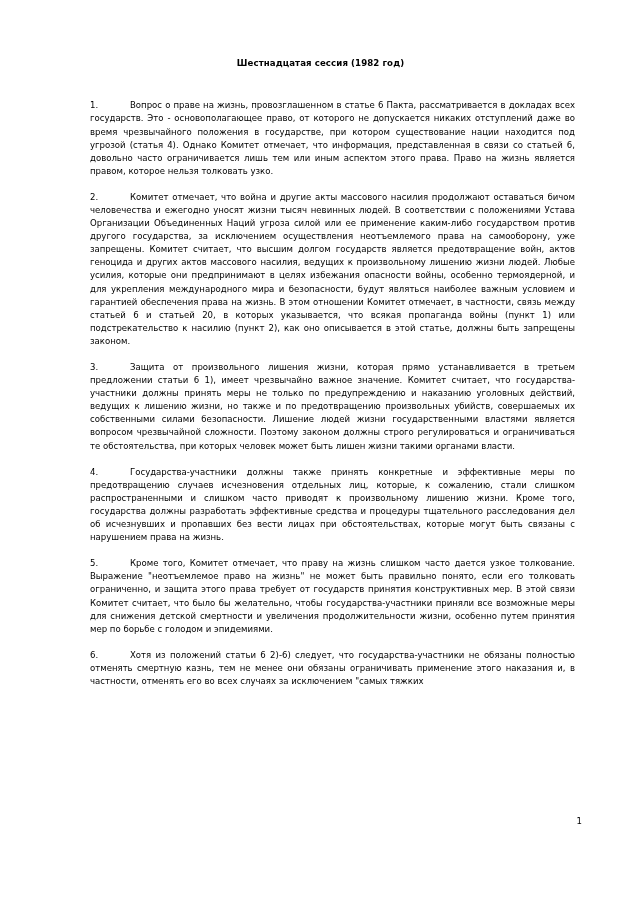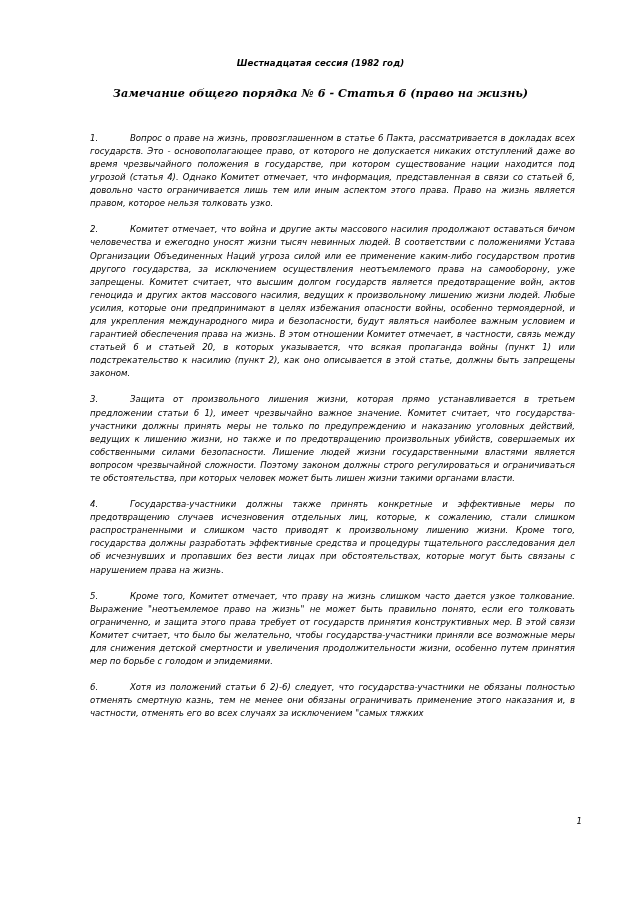--- a/index.html
+++ b/index.html
@@ -9,21 +9,20 @@
     background: #ffffff;
   }
   .page {
     position: relative;
     width: 640px;
     height: 905px;
     background: #ffffff;
     margin: 0 auto;
     overflow: hidden;
     box-sizing: border-box;
-    font-style: italic;
   }
   .content {
     position: absolute;
     left: 66px;
     top: 0;
     width: 509px;
   }
   .session-heading {
     font-family: "DejaVu Sans", "Liberation Sans", sans-serif;
     font-weight: bold;
@@ -82,21 +81,20 @@
 </style>
 </head>
 <body>
 
 <div class="page">
 
   <div class="content">
 
     <div class="session-heading">Шестнадцатая сессия (1982 год)</div>
 
-    <div class="doc-title">Замечание общего порядка № 6 - Статья 6 (право на жизнь)</div>
 
     <div class="paras-wrap body-text">
 
       <p class="para">
         <span class="num">1.</span><span>Вопрос о праве на жизнь, провозглашенном в статье 6 Пакта, рассматривается в докладах всех государств.  Это - основополагающее право, от которого не допускается никаких отступлений даже во время чрезвычайного положения в государстве, при котором существование нации находится под угрозой (статья 4).   Однако Комитет отмечает, что информация, представленная в связи со статьей 6, довольно часто ограничивается лишь тем или иным аспектом этого права.  Право на жизнь является правом, которое нельзя толковать узко.</span>
       </p>
 
       <p class="para">
         <span class="num">2.</span><span>Комитет отмечает, что война и другие акты массового насилия продолжают оставаться бичом человечества и ежегодно уносят жизни тысяч невинных людей.  В соответствии с положениями Устава Организации Объединенных Наций угроза силой или ее применение каким-либо государством против другого государства, за исключением осуществления неотъемлемого права на самооборону, уже запрещены.  Комитет считает, что высшим долгом государств является предотвращение войн, актов геноцида и других актов массового насилия, ведущих к произвольному лишению жизни людей.   Любые усилия, которые они предпринимают в целях избежания опасности войны, особенно термоядерной, и для укрепления международного мира и безопасности, будут являться наиболее важным условием и гарантией обеспечения права на жизнь.  В этом отношении Комитет отмечает, в частности, связь между статьей 6 и статьей 20, в которых указывается, что всякая пропаганда войны (пункт 1) или подстрекательство к насилию (пункт 2), как оно описывается в этой статье, должны быть запрещены законом.</span>
       </p>

